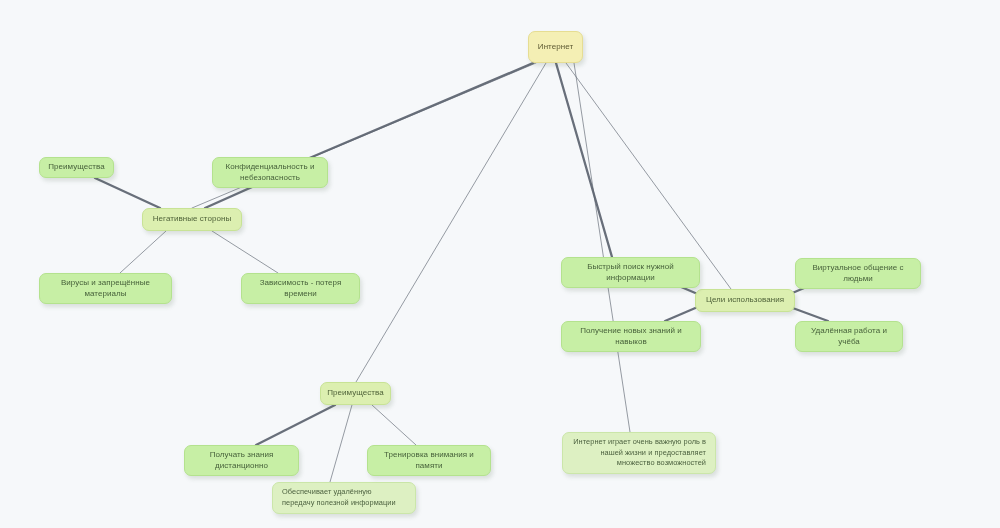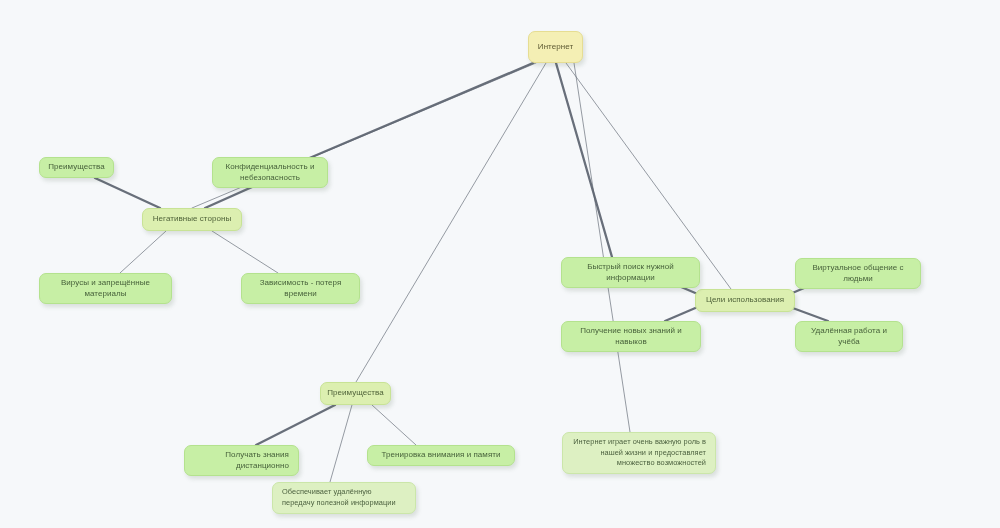--- a/index.html
+++ b/index.html
@@ -97,23 +97,23 @@
       <line x1="790" y1="307" x2="828" y2="321" stroke="#5d6470" stroke-width="2.3" stroke-linecap="round" opacity="0.92"></line>
     </svg>
   <div id="node-layer">
       <div class="node root" style="left: 528px; top: 31px; width: 55px; min-height: 32px;">Интернет</div>
       <div class="node hub" style="left: 142px; top: 208px; width: 100px; min-height: 23px;">Негативные стороны</div>
       <div class="node center-text" style="left: 39px; top: 157px; width: 75px; min-height: 21px;">Преимущества</div>
       <div class="node center-text" style="left: 212px; top: 157px; width: 116px; min-height: 21px;">Конфиденциальность и небезопасность</div>
       <div class="node center-text" style="left: 39px; top: 273px; width: 133px; min-height: 21px;">Вирусы и запрещённые материалы</div>
       <div class="node center-text" style="left: 241px; top: 273px; width: 119px; min-height: 21px;">Зависимость - потеря времени</div>
       <div class="node hub" style="left: 320px; top: 382px; width: 71px; min-height: 23px;">Преимущества</div>
-      <div class="node center-text" style="left: 184px; top: 445px; width: 115px; min-height: 21px; text-align: right;">Получать знания дистанционно</div>
+      <div class="node center-text" style="left: 184px; top: 445px; width: 115px; min-height: 21px;">Получать знания дистанционно</div>
       <div class="node note" style="left: 251px; top: 482px; width: 144px; min-height: 32px; margin-left: 21px;">Обеспечивает удалённую передачу полезной информации</div>
-      <div class="node center-text" style="left: 367px; top: 445px; width: 148px; min-height: 21px; text-align: right;">Тренировка внимания и памяти</div>
+      <div class="node center-text" style="left: 367px; top: 445px; width: 124px; min-height: 21px;">Тренировка внимания и памяти</div>
       <div class="node hub" style="left: 695px; top: 289px; width: 100px; min-height: 23px;">Цели использования</div>
       <div class="node center-text" style="left: 561px; top: 257px; width: 139px; min-height: 21px;">Быстрый поиск нужной информации</div>
       <div class="node center-text" style="left: 795px; top: 258px; width: 126px; min-height: 21px;">Виртуальное общение с людьми</div>
       <div class="node center-text" style="left: 561px; top: 321px; width: 140px; min-height: 21px;">Получение новых знаний и навыков</div>
       <div class="node center-text" style="left: 795px; top: 321px; width: 108px; min-height: 21px;">Удалённая работа и учёба</div>
       <div class="node note" style="left: 562px; top: 432px; width: 154px; min-height: 36px; text-align: right;">Интернет играет очень важную роль в нашей жизни и предоставляет множество возможностей</div>
     </div>
 </div>
 
 </body></html>

